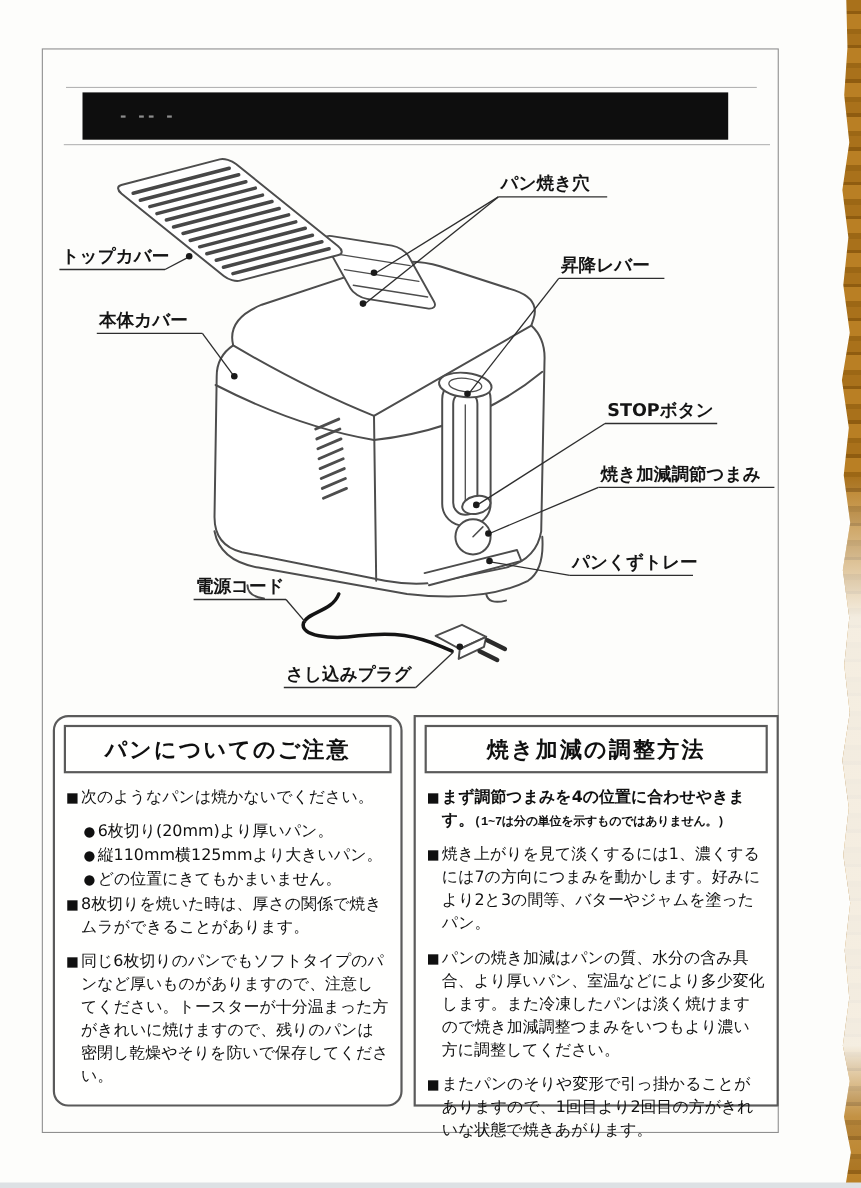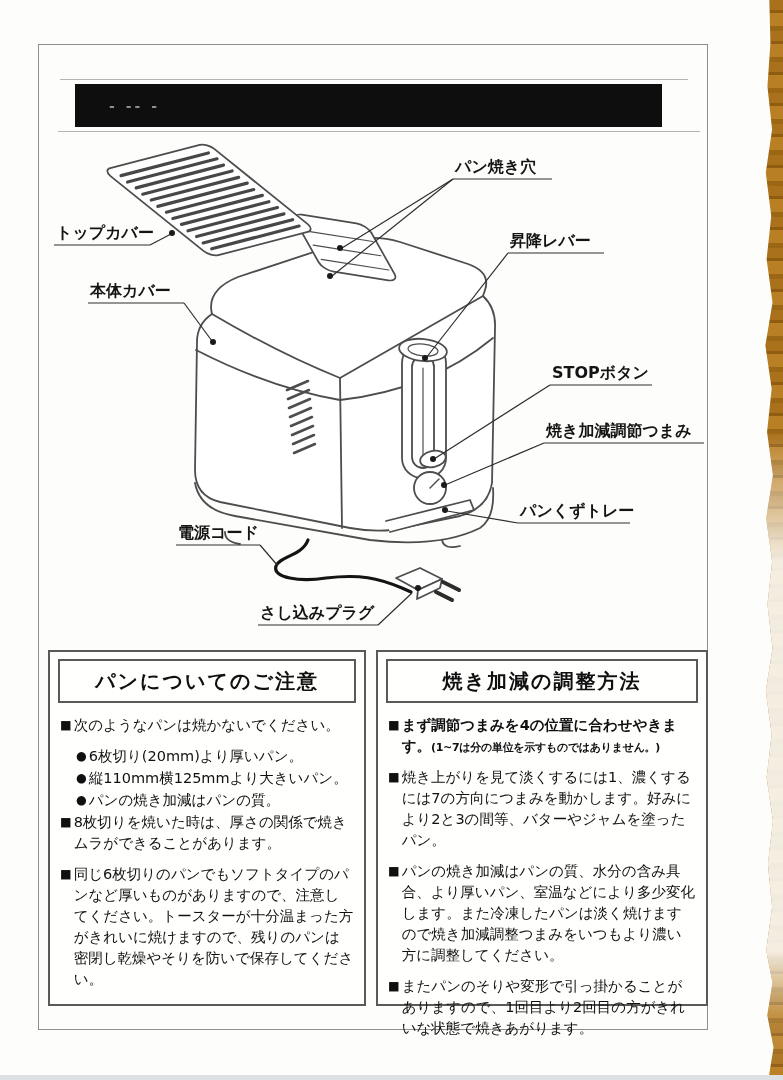--- a/index.html
+++ b/index.html
@@ -25,21 +25,21 @@
   .note-box { position:absolute; border:2px solid #5a5a5a; background:#fffffe; }
   .note-heading { margin:7px 8px 0 8px; border:2px solid #5a5a5a; text-align:center;
     font-size:20px; font-weight:700; letter-spacing:2px; padding:7px 0 6px 0; color:#101010; }
   .note-body { padding:12px 10px 6px 10px; font-size:14.5px; line-height:1.45;
     font-weight:500; color:#101010; }
   .b-item { display:flex; margin-bottom:10px; }
   .b-item.bold .txt { font-weight:700; }
   .s-item { display:flex; margin:1px 0 1px 16px; }
   .marker { flex:0 0 auto; margin-right:2px; font-size:0.85em; padding-top:2px; }
   .txt { flex:1 1 auto; }
-  .small-note { font-size:11px; font-weight:700; letter-spacing:-0.3px; }
+  .small-note { font-size:11px; font-weight:700; letter-spacing:-0.3px;font-family:Liberation Mono, monospace; }
 
   .wood-strip { position:absolute; right:0; top:0; width:21px; height:1080px;
     background:
       linear-gradient(to bottom,
         rgba(253,253,251,0) 0%, rgba(253,253,251,0) 40%,
         rgba(253,253,251,0.88) 52%, rgba(253,253,251,0.88) 88%,
         rgba(253,253,251,0.15) 94%, rgba(253,253,251,0) 100%),
       repeating-linear-gradient(to bottom,
         #a9711b 0px 10px, #8f5c10 10px 13px, #b97f24 13px 26px, #9c6715 26px 31px);
     clip-path: polygon(35% 0%,100% 0%,100% 100%,30% 100%,55% 97%,25% 94%,50% 91%,20% 88%,
@@ -180,38 +180,38 @@
     <text x="16" y="100">トップカバー</text>
     <text x="50" y="158">本体カバー</text>
     <text x="470" y="108">昇降レバー</text>
     <text x="512" y="240">STOPボタン</text>
     <text x="506" y="298">焼き加減調節つまみ</text>
     <text x="480" y="378">パンくずトレー</text>
     <text x="138" y="400">電源コード</text>
     <text x="220" y="480">さし込みプラグ</text>
   </svg>
 
-  <div class="note-box" style="left:48px; top:650px; width:318px; height:356px;">
+  <div class="note-box" style="left:48px; top:650px; width:318px; height:356px;border-radius:14px;">
     <div class="note-heading">パンについてのご注意</div>
     <div class="note-body" id="left-items">
         <div class="b-item">
           <span class="marker">■</span>
           <span class="txt">次のようなパンは焼かないでください。</span>
         </div>
         <div class="s-item">
           <span class="marker">●</span>
           <span class="txt">6枚切り(20mm)より厚いパン。</span>
         </div>
         <div class="s-item">
           <span class="marker">●</span>
           <span class="txt">縦110mm横125mmより大きいパン。</span>
         </div>
         <div class="s-item">
           <span class="marker">●</span>
-          <span class="txt">パンの焼き加減はパンの質。</span>
+          <span class="txt">どの位置にきてもかまいません。</span>
         </div>
         <div class="b-item">
           <span class="marker">■</span>
           <span class="txt">8枚切りを焼いた時は、厚さの関係で焼きムラができることがあります。</span>
         </div>
         <div class="b-item">
           <span class="marker">■</span>
           <span class="txt">同じ6枚切りのパンでもソフトタイプのパンなど厚いものがありますので、注意してください。トースターが十分温まった方がきれいに焼けますので、残りのパンは密閉し乾燥やそりを防いで保存してください。</span>
         </div>
       </div>

